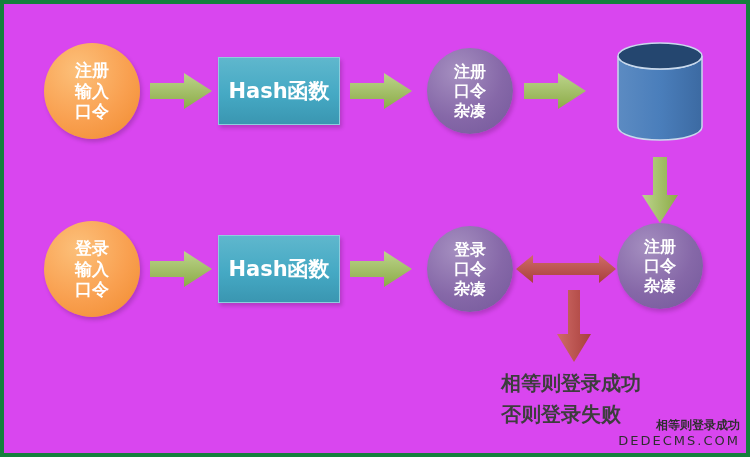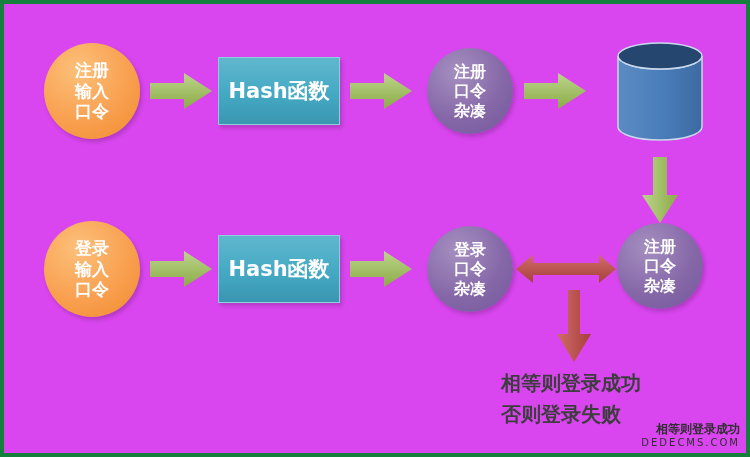--- a/index.html
+++ b/index.html
@@ -36,21 +36,21 @@
   }
   .result-text {
     position:absolute; color:#3d3d3d; font-weight:bold; font-size:20px;
     line-height:1.55; text-align:left;
   }
   .watermark {
     position:absolute; right:6px; bottom:4px; text-align:right;
     color:#2e2e2e; line-height:1.25;
   }
   .watermark .wm1 { font-size:12px; font-weight:bold; display:block; }
-  .watermark .wm2 { font-size:10px; letter-spacing:2px; display:block; }
+  .watermark .wm2 { font-size:13px; letter-spacing:2px; display:block; }
 </style>
 </head>
 <body>
 
 <svg width="0" height="0" style="position:absolute">
   <defs>
     <linearGradient id="gGreenH" x1="0" y1="0" x2="0" y2="1">
       <stop offset="0" stop-color="#bcd48c"></stop>
       <stop offset="1" stop-color="#8cab47"></stop>
     </linearGradient>

